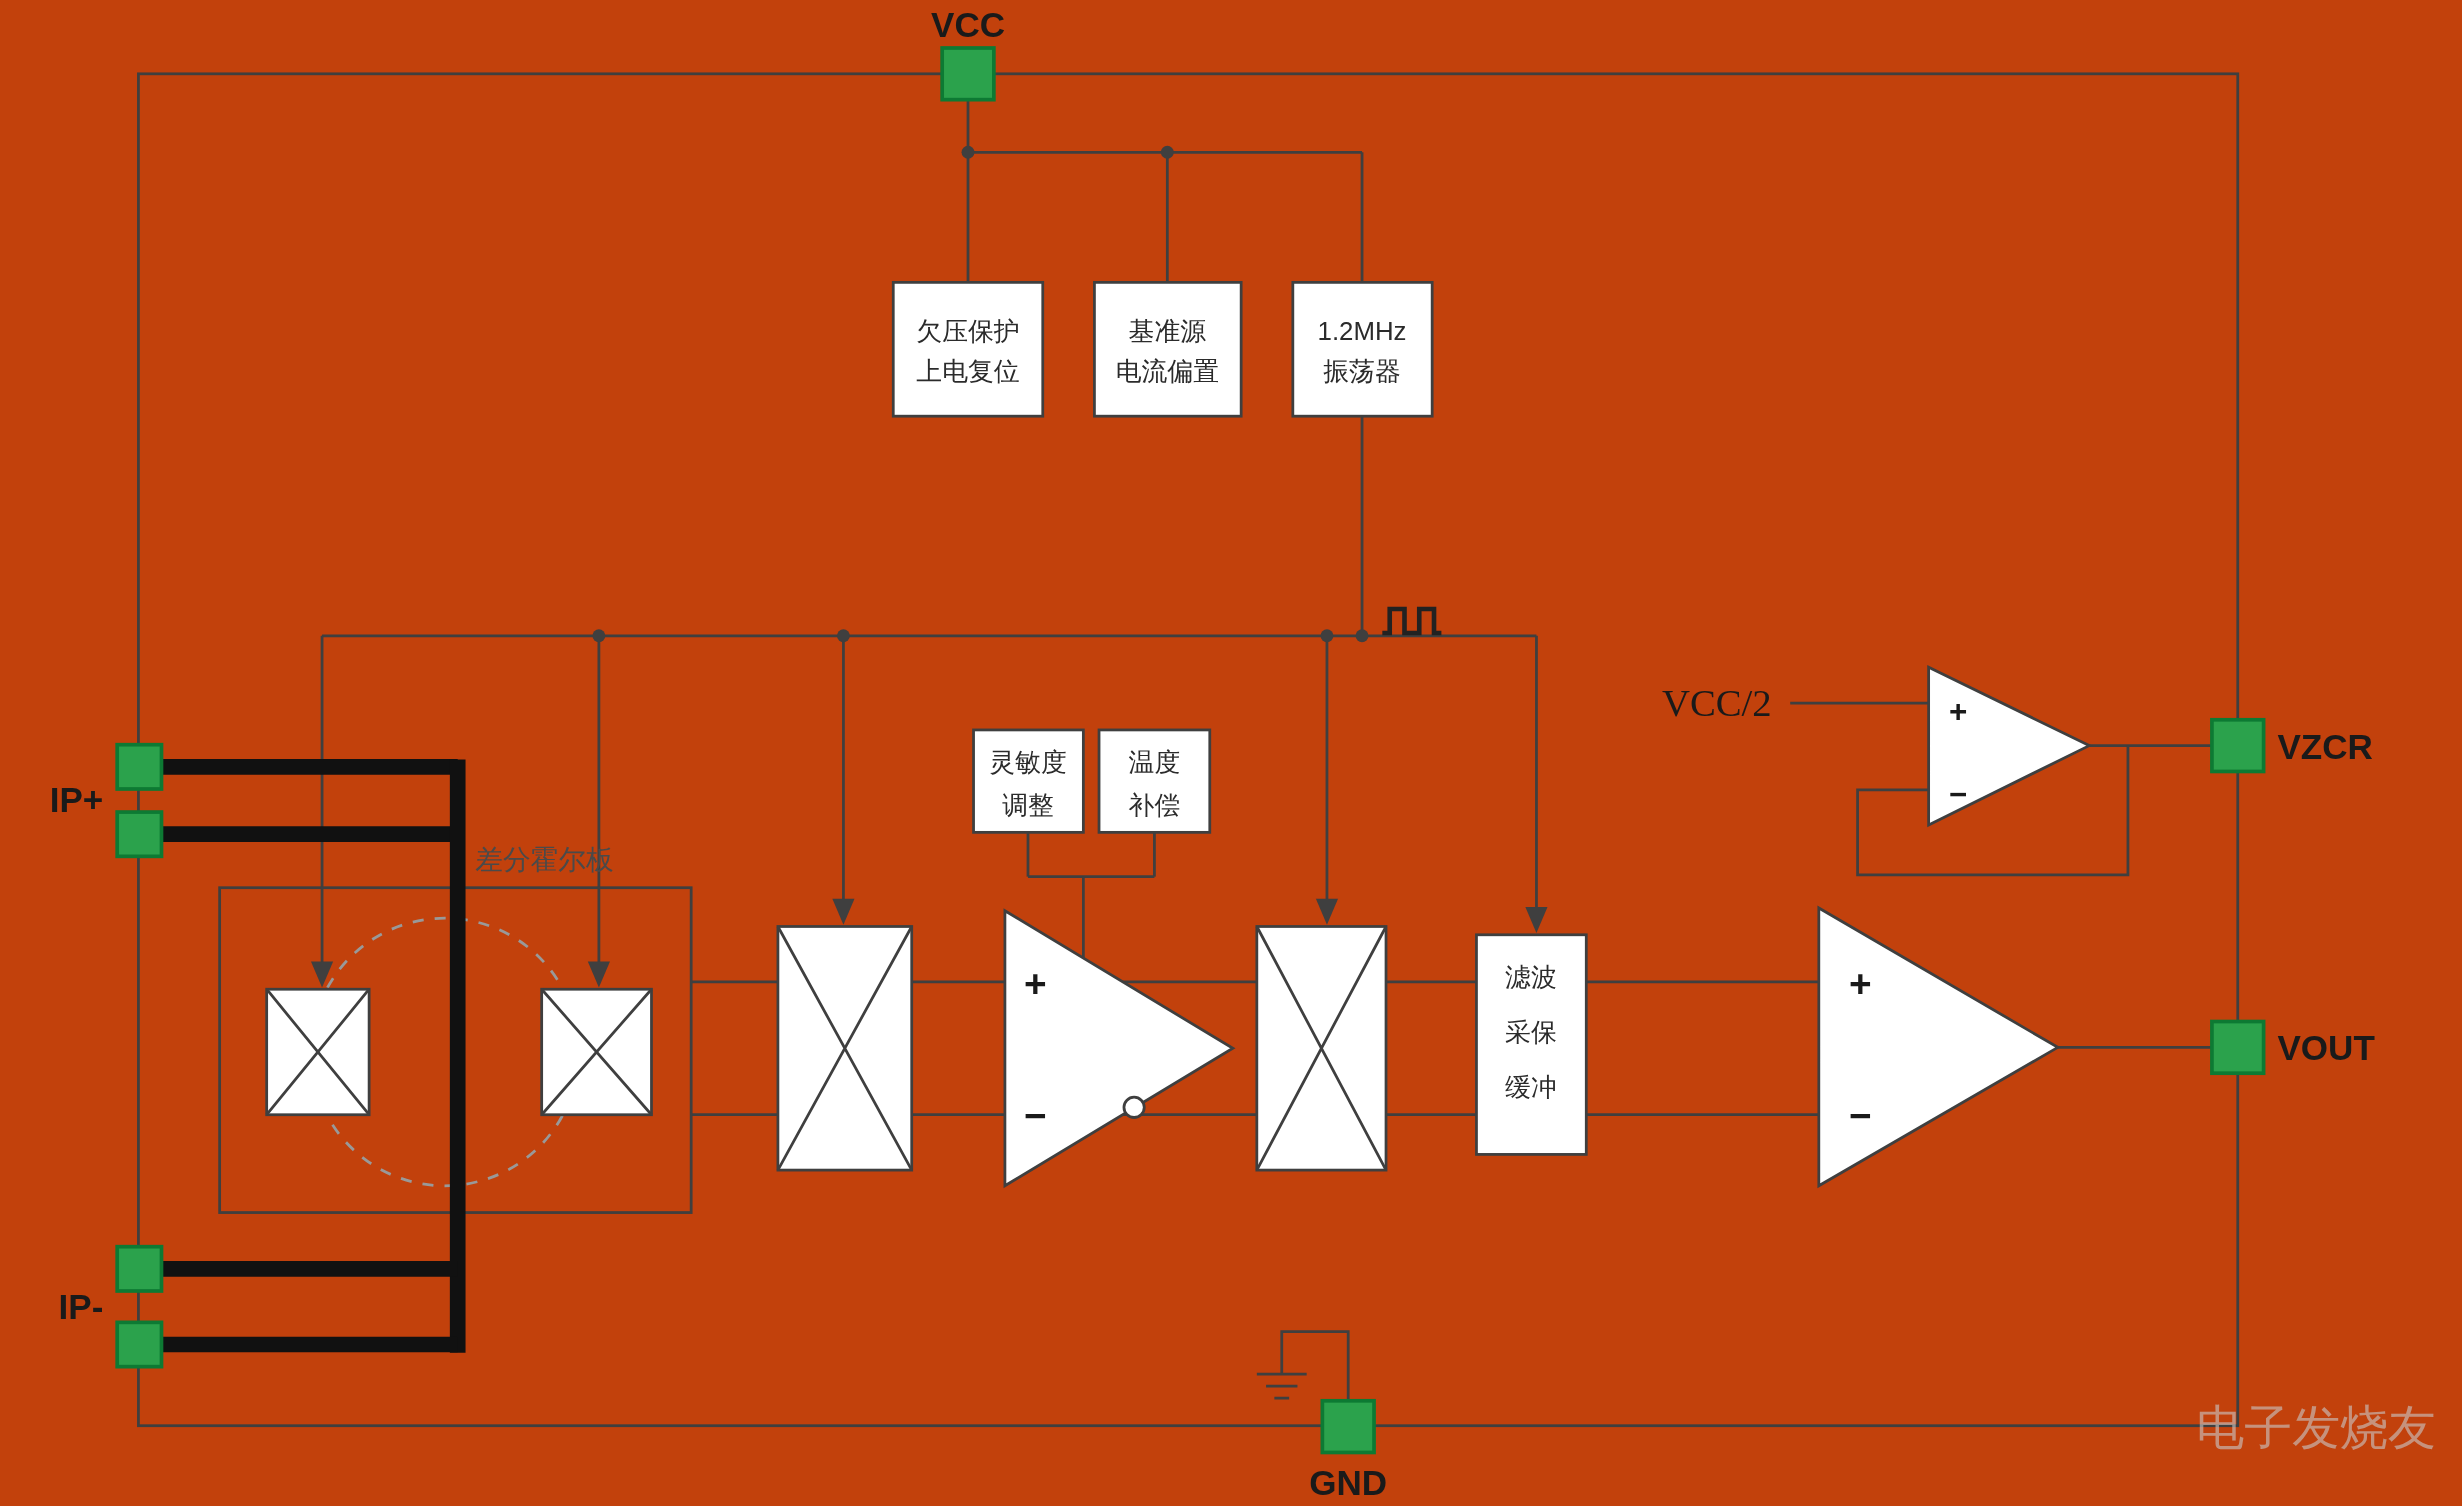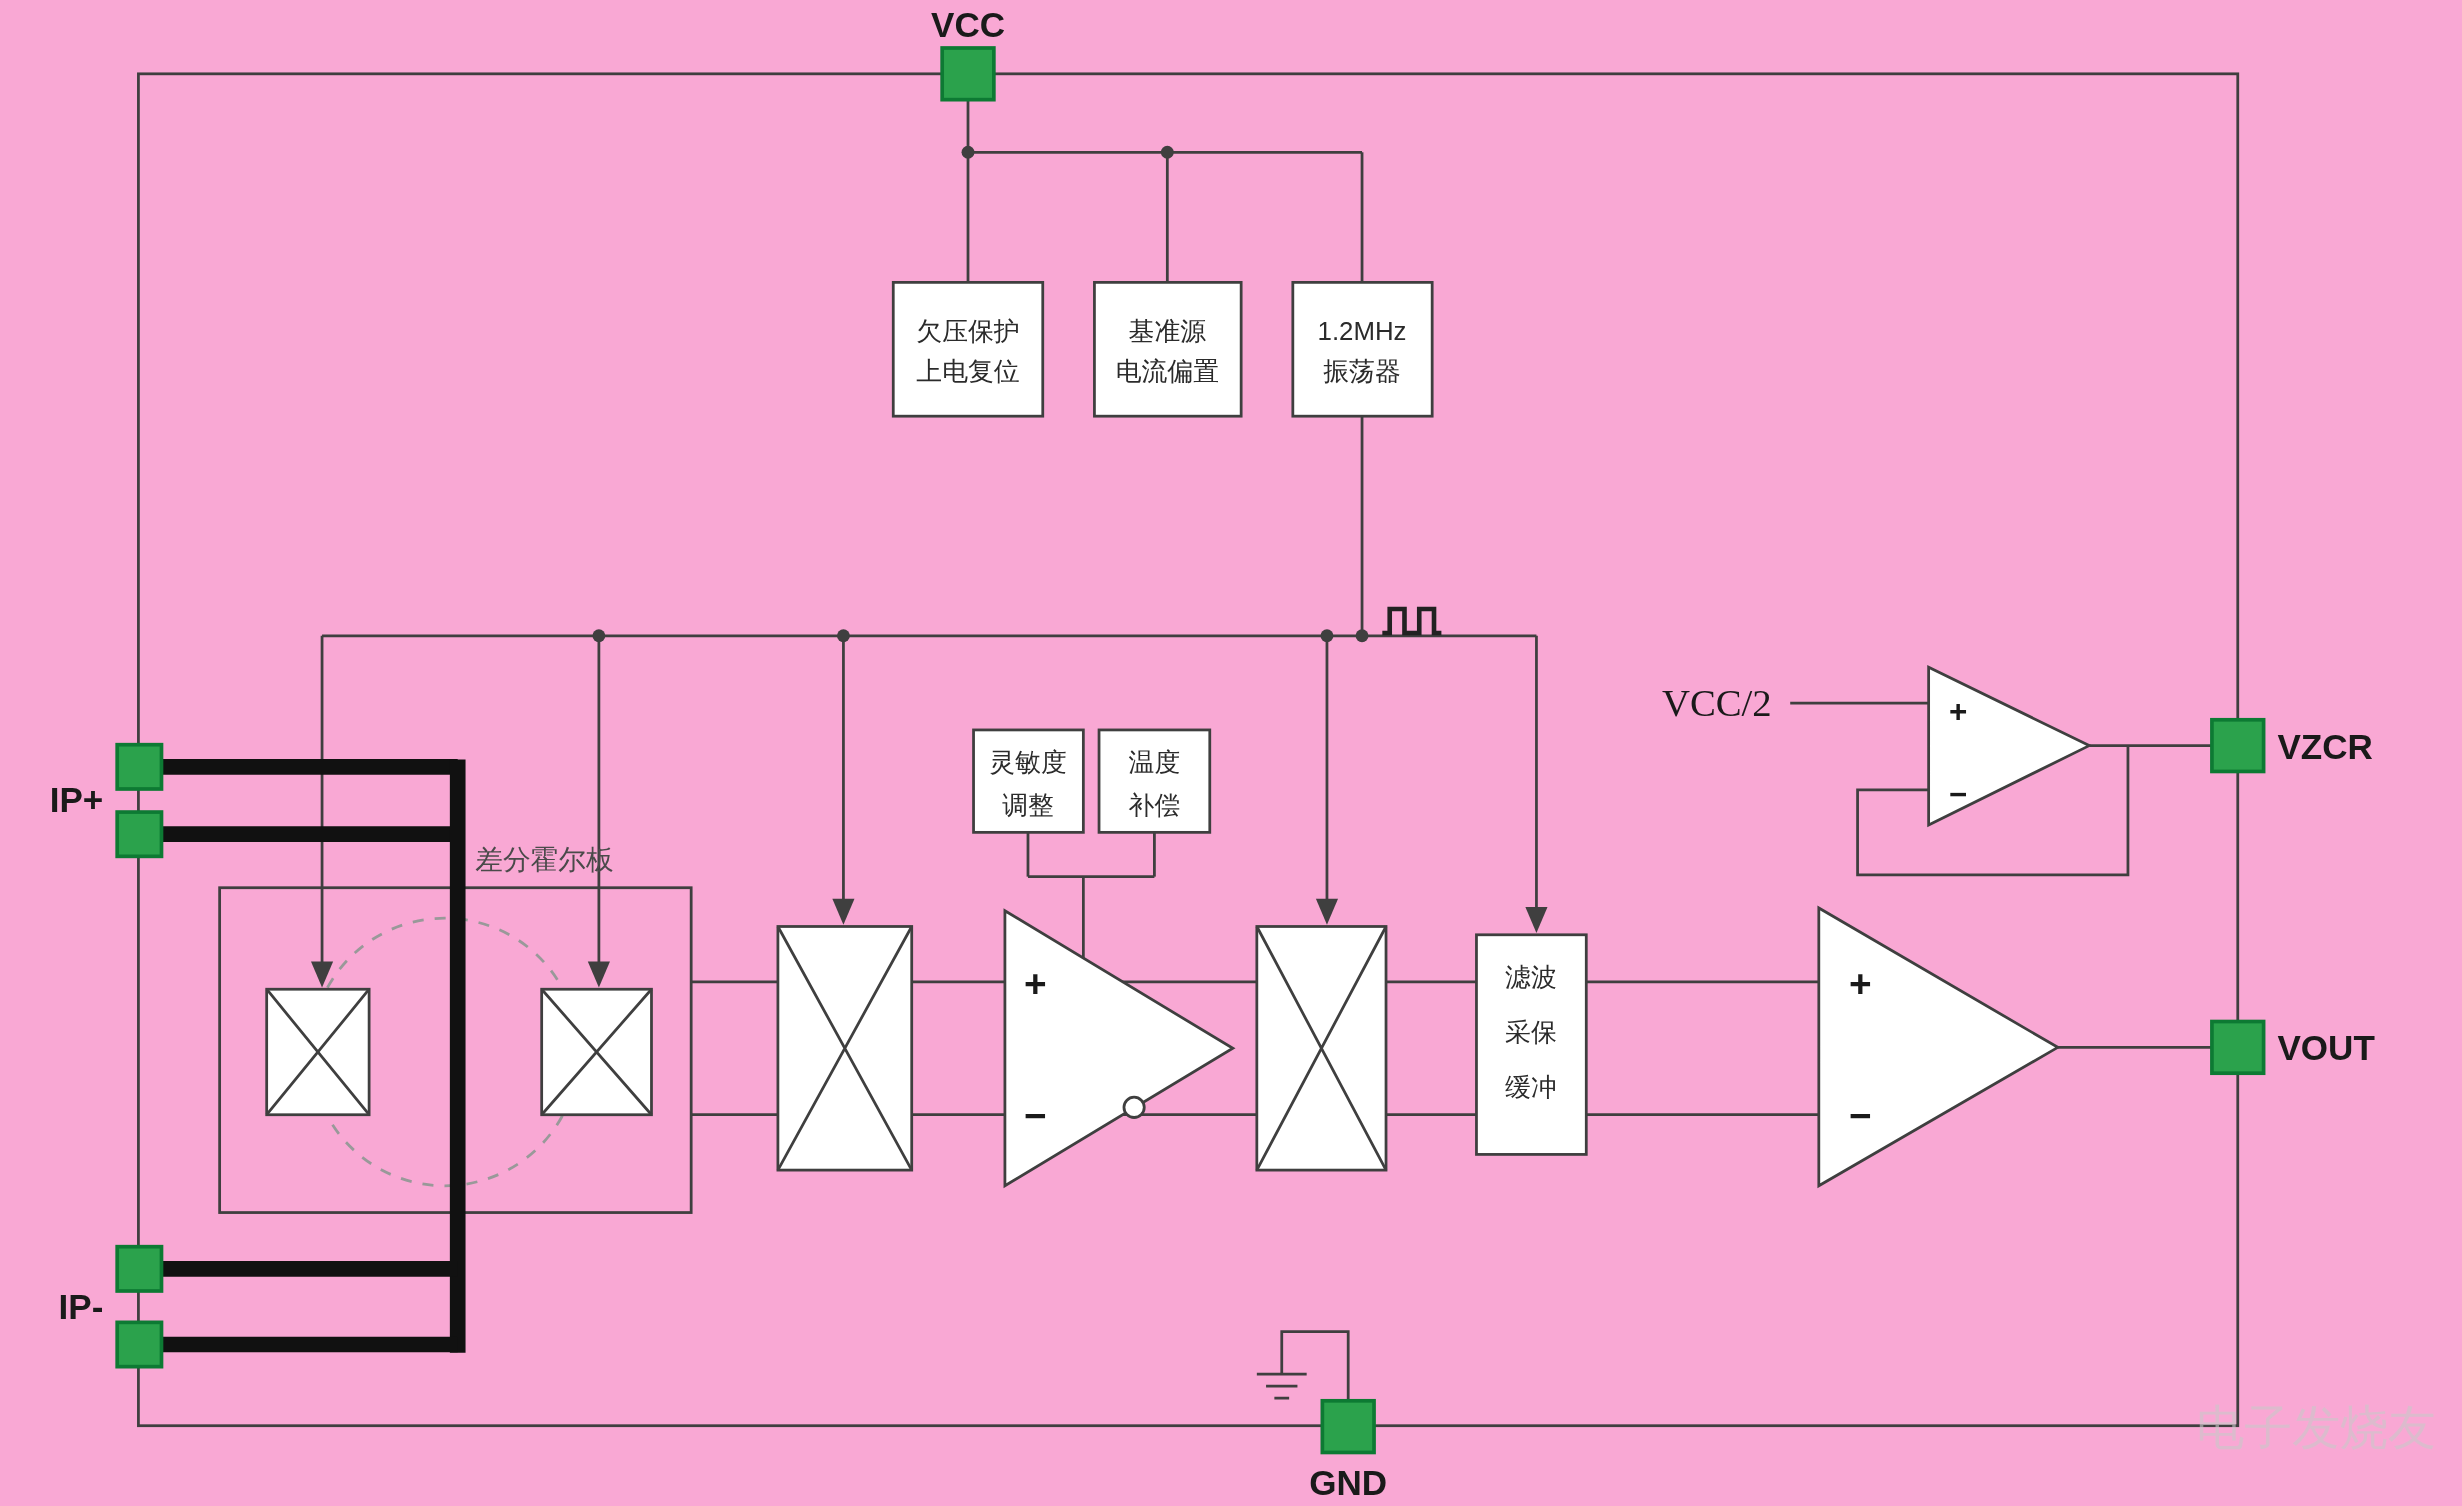--- a/index.html
+++ b/index.html
@@ -1,16 +1,16 @@
 <!DOCTYPE html>
 <html style="font-size:14.8px"><head>
 <meta charset="utf-8">
 <style>
   html,body{margin:0;padding:0;background:#fdfdfd;}
-  .stage{position:relative;width:2462px;height:1506px;background:#f9a8d4;overflow:hidden;}
+  .stage{position:relative;width:2462px;height:1506px;background:#c2410c;overflow:hidden;}
   svg text{font-family:"Liberation Sans",sans-serif;fill:#1a1a1a;}
   .w{stroke:#3f3f3f;stroke-width:3;fill:none;}
   .box{stroke:#3f3f3f;stroke-width:3;fill:#ffffff;}
   .boxn{stroke:#3f3f3f;stroke-width:3;fill:none;}
   .thick{stroke:#111111;stroke-width:17;fill:none;}
   .pin{fill:#2ba24c;stroke:#0d7a33;stroke-width:4;}
   .dot{fill:#3f3f3f;}
   .arr{fill:#3f3f3f;}
   .dash{stroke:#999;stroke-width:3;fill:none;stroke-dasharray:12 12;}
   .clk{stroke:#222;stroke-width:5;fill:none;}

